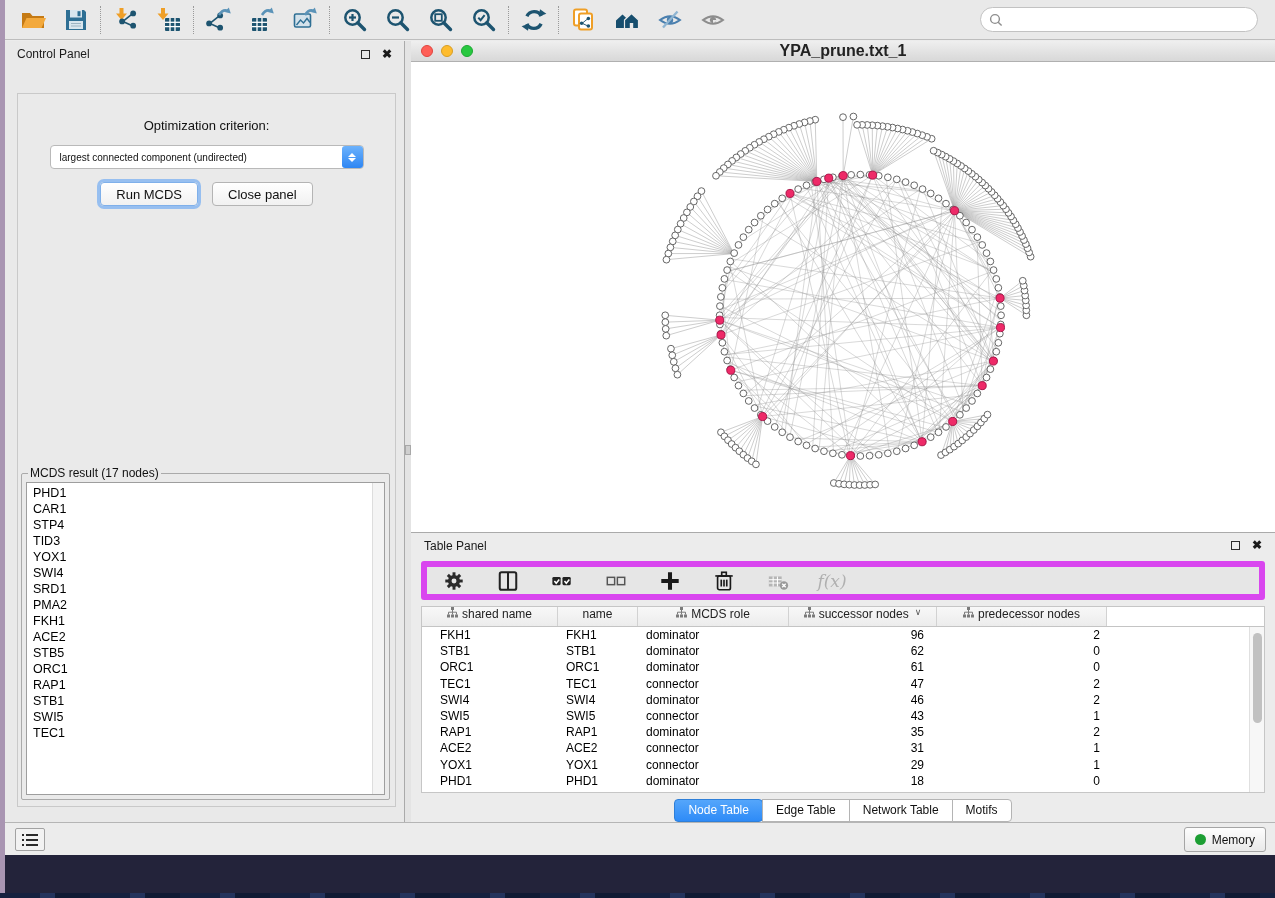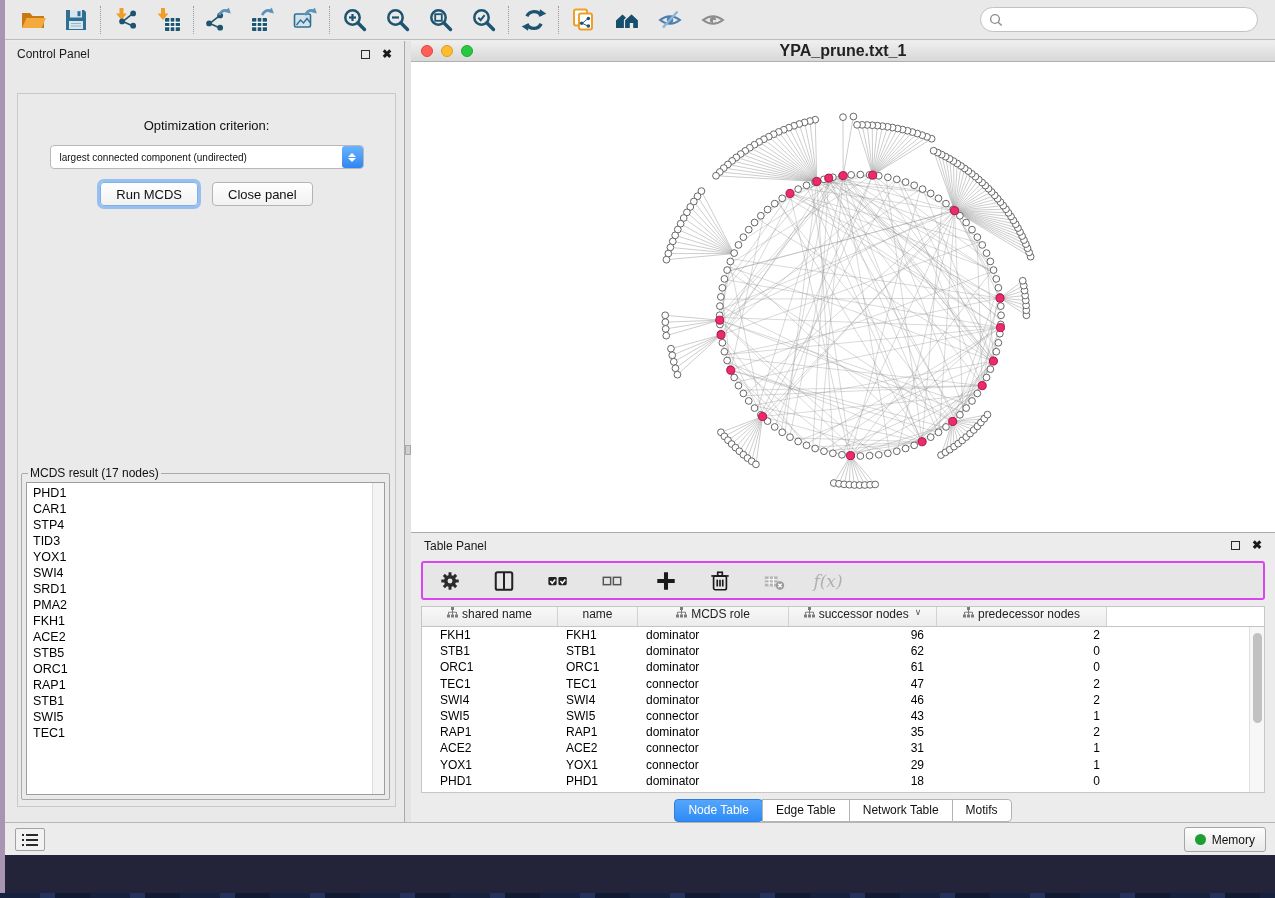--- a/index.html
+++ b/index.html
@@ -69,21 +69,21 @@
   .light.r { background:#ff5f57; border:1px solid #e0443e; }
   .light.y { background:#febc2e; border:1px solid #d89e24; }
   .light.g { background:#28c840; border:1px solid #1da833; }
   .net-title { position:absolute; left:0; right:0; text-align:center; font-size:16px; font-weight:bold; color:#222; }
   .net-canvas { flex:1; background:#fff; position:relative; }
   .net-canvas svg { position:absolute; inset:0; }
 
   
   .table-panel { flex:1; background:#ececec; position:relative; }
   .tp-header { height:25px; display:flex; align-items:center; padding:0 13px; }
-  .tp-toolbar { margin:3px 10px 0; height:39px; background:#e6e6e6; border:2px solid #d946ef; border-radius:3px;
+  .tp-toolbar { margin:3px 10px 0; height:39px; background:#e6e6e6; border:6px solid #d946ef; border-radius:3px;
     display:flex; align-items:center; padding-left:12px; gap:24px; }
   .ttbtn { width:30px; height:30px; display:flex; align-items:center; justify-content:center; }
   .ttbtn svg { width:22px; height:22px; }
   .fx { font-family:"DejaVu Serif", serif; font-style:italic; font-size:17px; color:#b0b0b0; }
   .tp-table { margin:6px 10px 0; height:187px; background:#fff; border:1px solid #c6c6c6; position:relative; overflow:hidden; }
   .thead { display:flex; height:20px; border-bottom:1px solid #c4c4c4; }
   .th { background:linear-gradient(#f8f8f8,#ececec); border-right:1px solid #d2d2d2; display:flex; align-items:flex-start; justify-content:center; gap:4px; font-size:12px; color:#222; }
   .th svg { width:11px; height:11px; }
   .th .sort { font-size:9px; color:#555; margin-left:2px; }
   .tr { display:flex; height:16.2px; align-items:center; }

